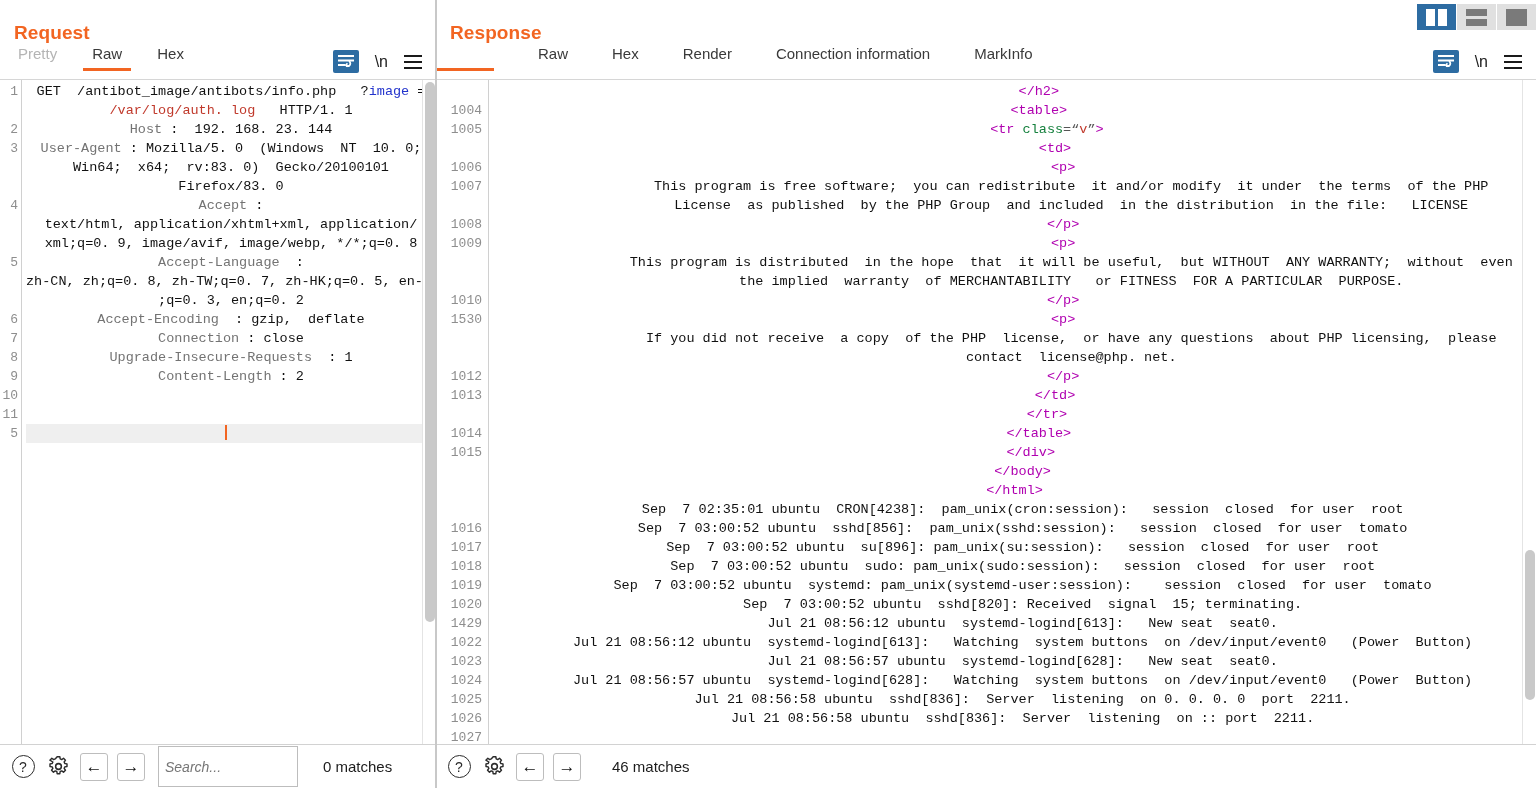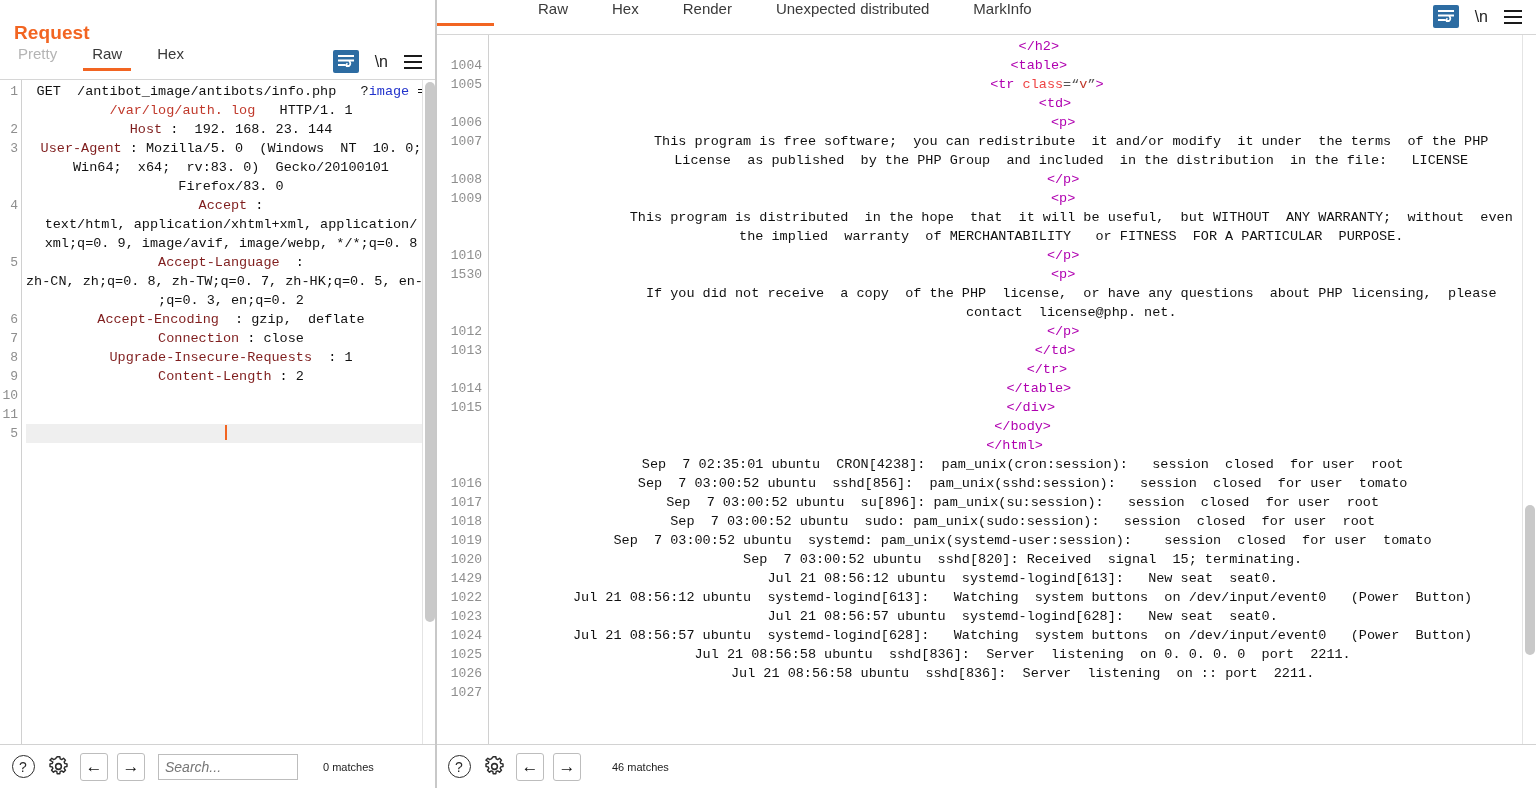--- a/index.html
+++ b/index.html
@@ -160,26 +160,26 @@
     padding-top: 2px;
     padding-left: 4px;
     font-family: "Liberation Mono", monospace;
     font-size: 13.5px;
     line-height: 19px;
     color: #111;
     white-space: pre;
     overflow: hidden;
   }
   .code .ln { height: 19px; text-align: center; }
-  .hdrname { color: #7f1d1d; }
+  .hdrname { color: #737373; }
   .url { color: #c0392b; }
   .qmark { color: #111; }
   .param { color: #2233cc; }
   .tag { color: #b000b0; }
-  .attr { color: #ef4444; }
+  .attr { color: #15803d; }
   .attrval { color: #c0392b; }
   .punc { color: #555; }
   .cursorline {
     background: #efefef;
     position: relative;
   }
   .caret {
     display: inline-block;
     width: 2px; height: 15px;
     background: #f26522;
@@ -234,34 +234,34 @@
     width: 28px; height: 28px;
     border: 1px solid #bdbdbd;
     border-radius: 3px;
     background: #fff;
     display: flex; align-items: center; justify-content: center;
     font-size: 17px; color: #111;
     cursor: pointer;
     line-height: 1;
   }
   .search-input {
-    height: 26px;
+    height: 41px;
     border: 1px solid #bdbdbd;
     background: #fff;
     font-size: 14px;
     padding: 0 6px;
     color: #111;
     font-family: "Liberation Sans", sans-serif;
     outline: none;
   }
   .search-input::placeholder { color: #767676; font-style: italic; }
   .panel-request .search-input { width: 140px; margin-left: 4px; }
   .panel-response .search-input { width: 818px; margin-left: 4px; }
   .matches {
-    font-size: 11px;
+    font-size: 15px;
     color: #1c1c1c;
     white-space: nowrap;
   }
   .panel-request .matches { margin-left: 16px; }
   .panel-response .matches { margin-left: 22px; }
 </style>
 </head>
 <body>
 
 <div class="app">
@@ -345,37 +345,59 @@
       <div class="nav-btn">→</div>
       <input class="search-input" type="text" placeholder="Search..." style="">
       <div class="matches">0 matches</div>
     </div>
   </div>
 
   <div class="vsplit"></div>
 
   <div class="panel panel-response">
 
+    <div class="panel-head">
+      <div class="panel-title">Response</div>
+      <div class="layout-group">
+        <div class="layout-btn active">
+          <span class="lb-sbs">
+              <i></i>
+              <i></i>
+            </span>
+        </div>
+        <div class="layout-btn">
+          <span class="lb-stack">
+              <i></i>
+              <i></i>
+            </span>
+        </div>
+        <div class="layout-btn">
+          <span class="lb-single">
+              <i></i>
+            </span>
+        </div>
+      </div>
+    </div>
 
     <div class="tabrow">
       <div class="tabs-left" id="res-tabs">
           <div class="tab active hidden-tab" style="width: 58px; margin-left: 0px;">
             <span class="tab-label"></span>
           </div>
           <div class="tab">
             <span class="tab-label">Raw</span>
           </div>
           <div class="tab">
             <span class="tab-label">Hex</span>
           </div>
           <div class="tab">
             <span class="tab-label">Render</span>
           </div>
           <div class="tab">
-            <span class="tab-label">Unexpected distributed</span>
+            <span class="tab-label">Connection information</span>
           </div>
           <div class="tab">
             <span class="tab-label">MarkInfo</span>
           </div>
         </div>
       <div class="tabrow-tools">
         <div class="tool-wrap">
           <svg width="16" height="13" viewBox="0 0 16 13" aria-hidden="true">
             <rect x="0" y="0" width="16" height="2" fill="#fff"></rect>
             <rect x="0" y="4.5" width="16" height="2" fill="#fff"></rect>

